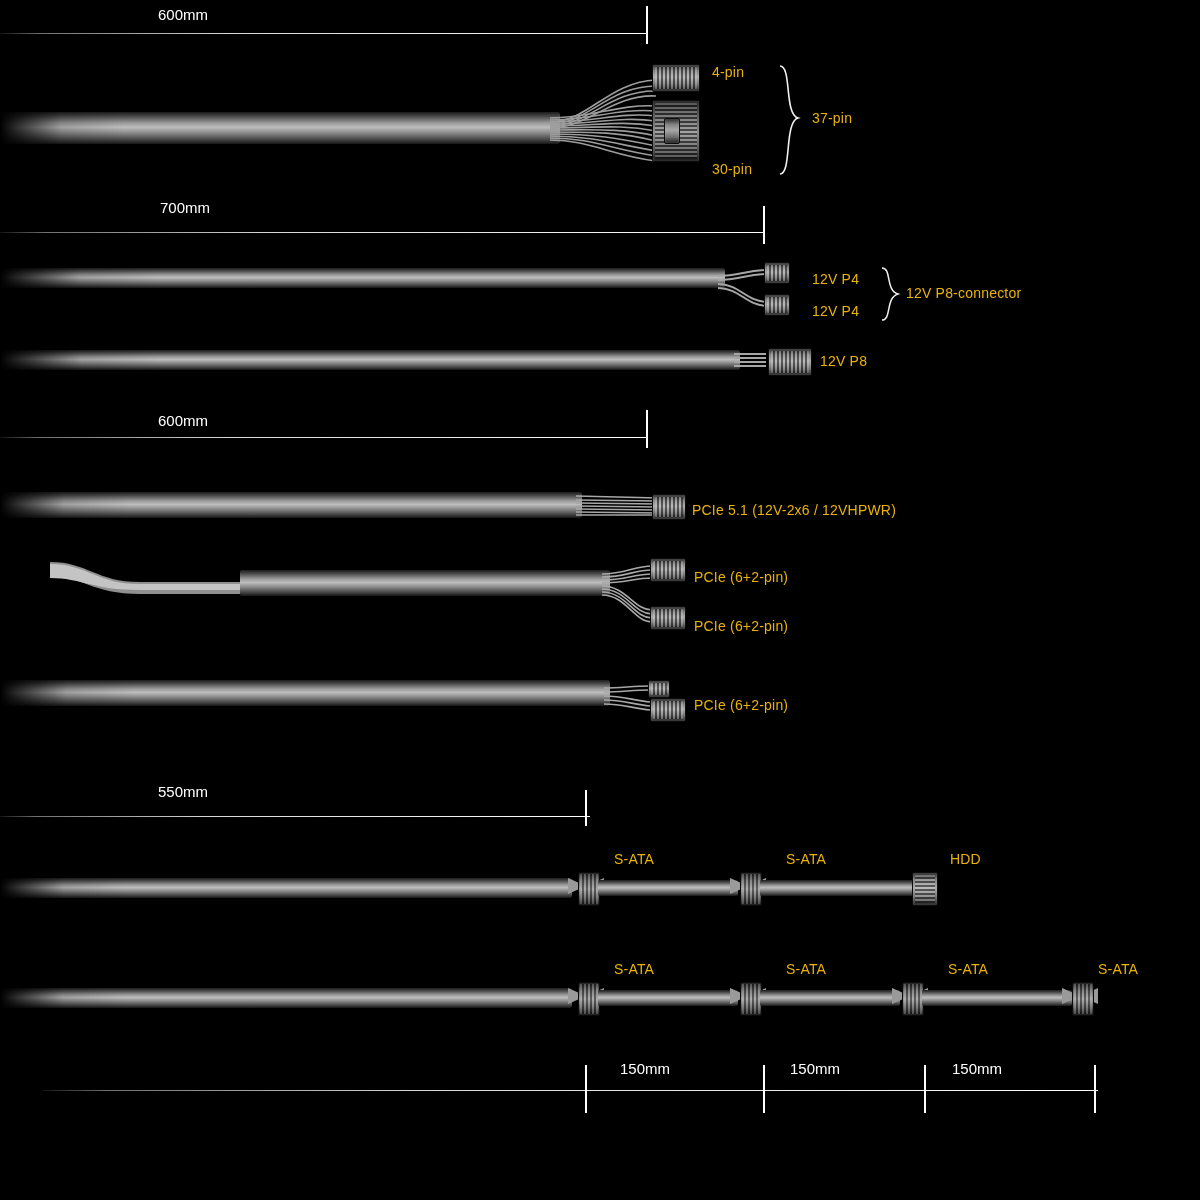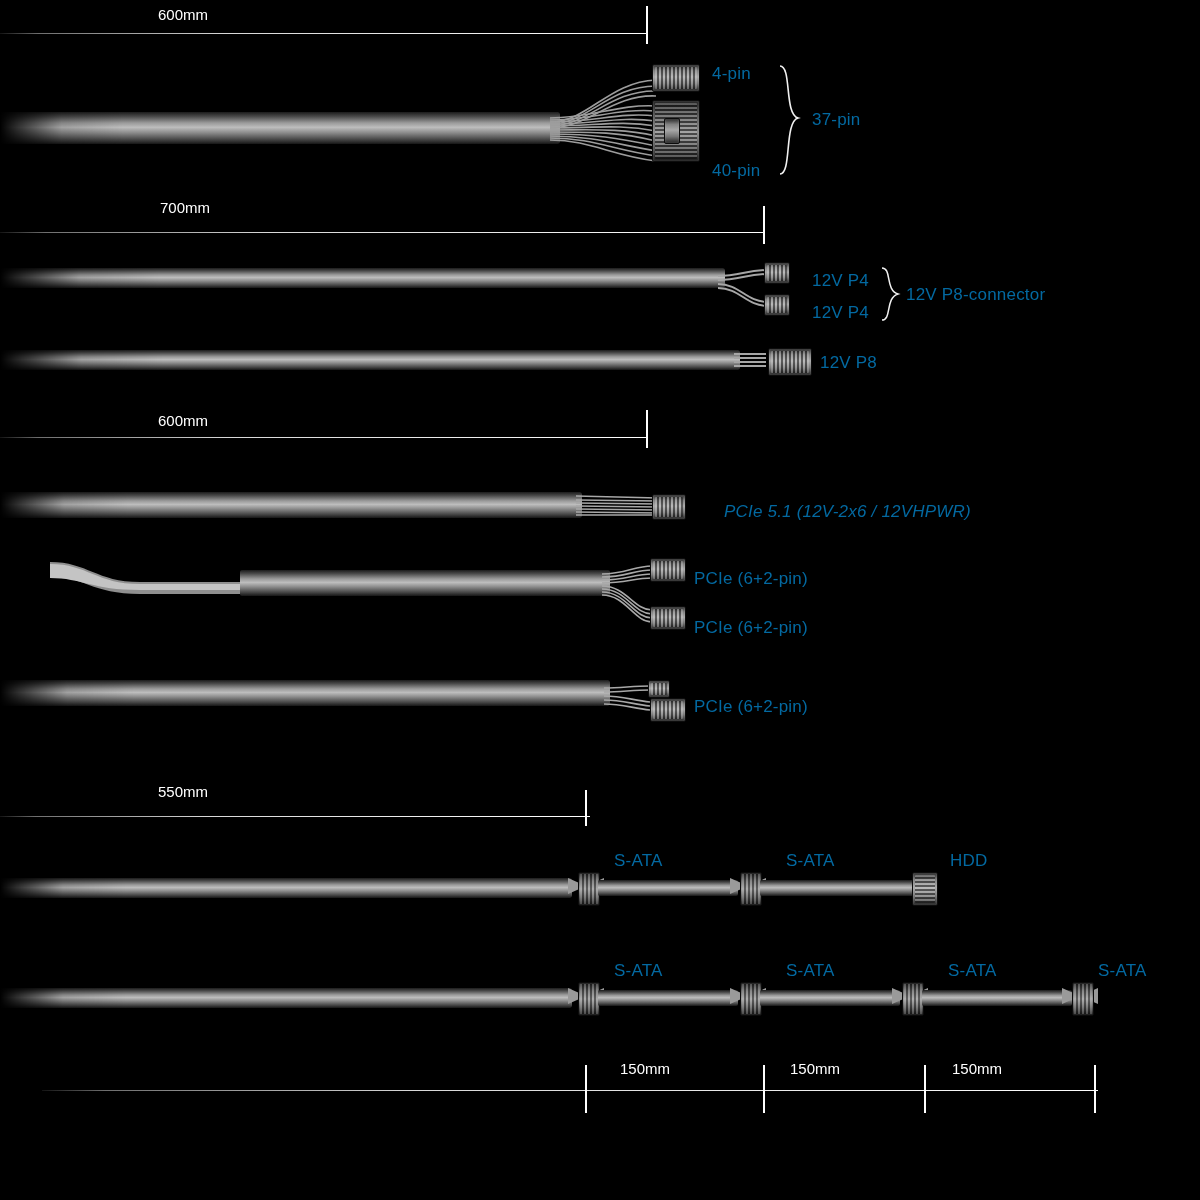--- a/index.html
+++ b/index.html
@@ -6,22 +6,22 @@
   body{
     width:1200px;height:1200px;position:relative;overflow:hidden;
     font-family:"Liberation Sans", sans-serif;
     color:#e8e8e8;
   }
   .stage{position:absolute;left:0;top:0;width:1200px;height:878px;}
 
   
   .lbl{
     position:absolute;
-    font-size:17px;
-    color:#0369a1;
+    font-size:14px;
+    color:#eab308;
     white-space:nowrap;
     letter-spacing:.2px;
     text-align:right;
   }
 
   
   .dimline{
     position:absolute;
     height:1px;
     background:linear-gradient(to right,#141414 0%,#6f6f6f 6%,#d8d8d8 35%,#ffffff 100%);
@@ -113,21 +113,21 @@
   <div class="conn" style="left:652px;top:64px;width:46px;height:26px;">
     <div class="pinrow"></div>
   </div>
 
   <div class="conn dark" style="left:652px;top:100px;width:46px;height:60px;">
     <div class="pinrow v"></div>
   </div>
   <div class="conn" style="left:664px;top:118px;width:14px;height:24px;"></div>
 
   <div class="lbl" style="left:712px;top:64px;">4-pin</div>
-  <div class="lbl" style="left:712px;top:161px;">40-pin</div>
+  <div class="lbl" style="left:712px;top:161px;">30-pin</div>
 
   <svg style="position:absolute;left:778px;top:64px;width:26px;height:112px;">
     <path d="M2,2 C14,2 6,50 20,54 C6,58 14,110 2,110" stroke="#f0f0f0" stroke-width="1.6" fill="none"></path>
   </svg>
   <div class="lbl" style="left:812px;top:110px;">37-pin</div>
 
   <div class="dimline" style="left:0px;top:232px;width:765px;"></div>
   <div class="tick" style="left:763px;top:206px;height:38px;"></div>
   <div class="dimlabel" style="left:160px;top:199px;">700mm</div>
 
@@ -180,21 +180,21 @@
         <path d="M2,11 L84,12"></path>
       <path d="M2,14 L84,15"></path>
         <path d="M2,17 L84,18"></path>
         <path d="M2,20 L84,21"></path>
       <path d="M2,23 L84,23"></path>
     </g>
   </svg>
   <div class="conn" style="left:652px;top:494px;width:32px;height:24px;">
     <div class="pinrow"></div>
   </div>
-  <div class="lbl" style="left:724px;top:502px;font-style:italic;">PCIe 5.1 (12V-2x6 / 12VHPWR)</div>
+  <div class="lbl" style="left:692px;top:502px;">PCIe 5.1 (12V-2x6 / 12VHPWR)</div>
 
   <svg style="position:absolute;left:48px;top:552px;width:200px;height:44px;">
     <path d="M2,10 C40,10 48,30 92,30 L200,30 L200,42 L92,42 C44,42 34,24 2,24 Z" fill="#8f8f8f"></path>
     <path d="M2,12 C40,12 48,32 92,32 L200,32 L200,38 L92,38 C44,38 34,26 2,26 Z" fill="#c4c4c4"></path>
   </svg>
   <div class="cable" style="left:240px;top:570px;width:370px;height:26px;"></div>
   <svg style="position:absolute;left:600px;top:558px;width:80px;height:70px;">
     <g stroke="#a8a8a8" stroke-width="1.6" fill="none">
       <path d="M2,16 C26,16 34,8 52,8"></path>
       <path d="M2,19 C26,19 34,12 52,12"></path>

